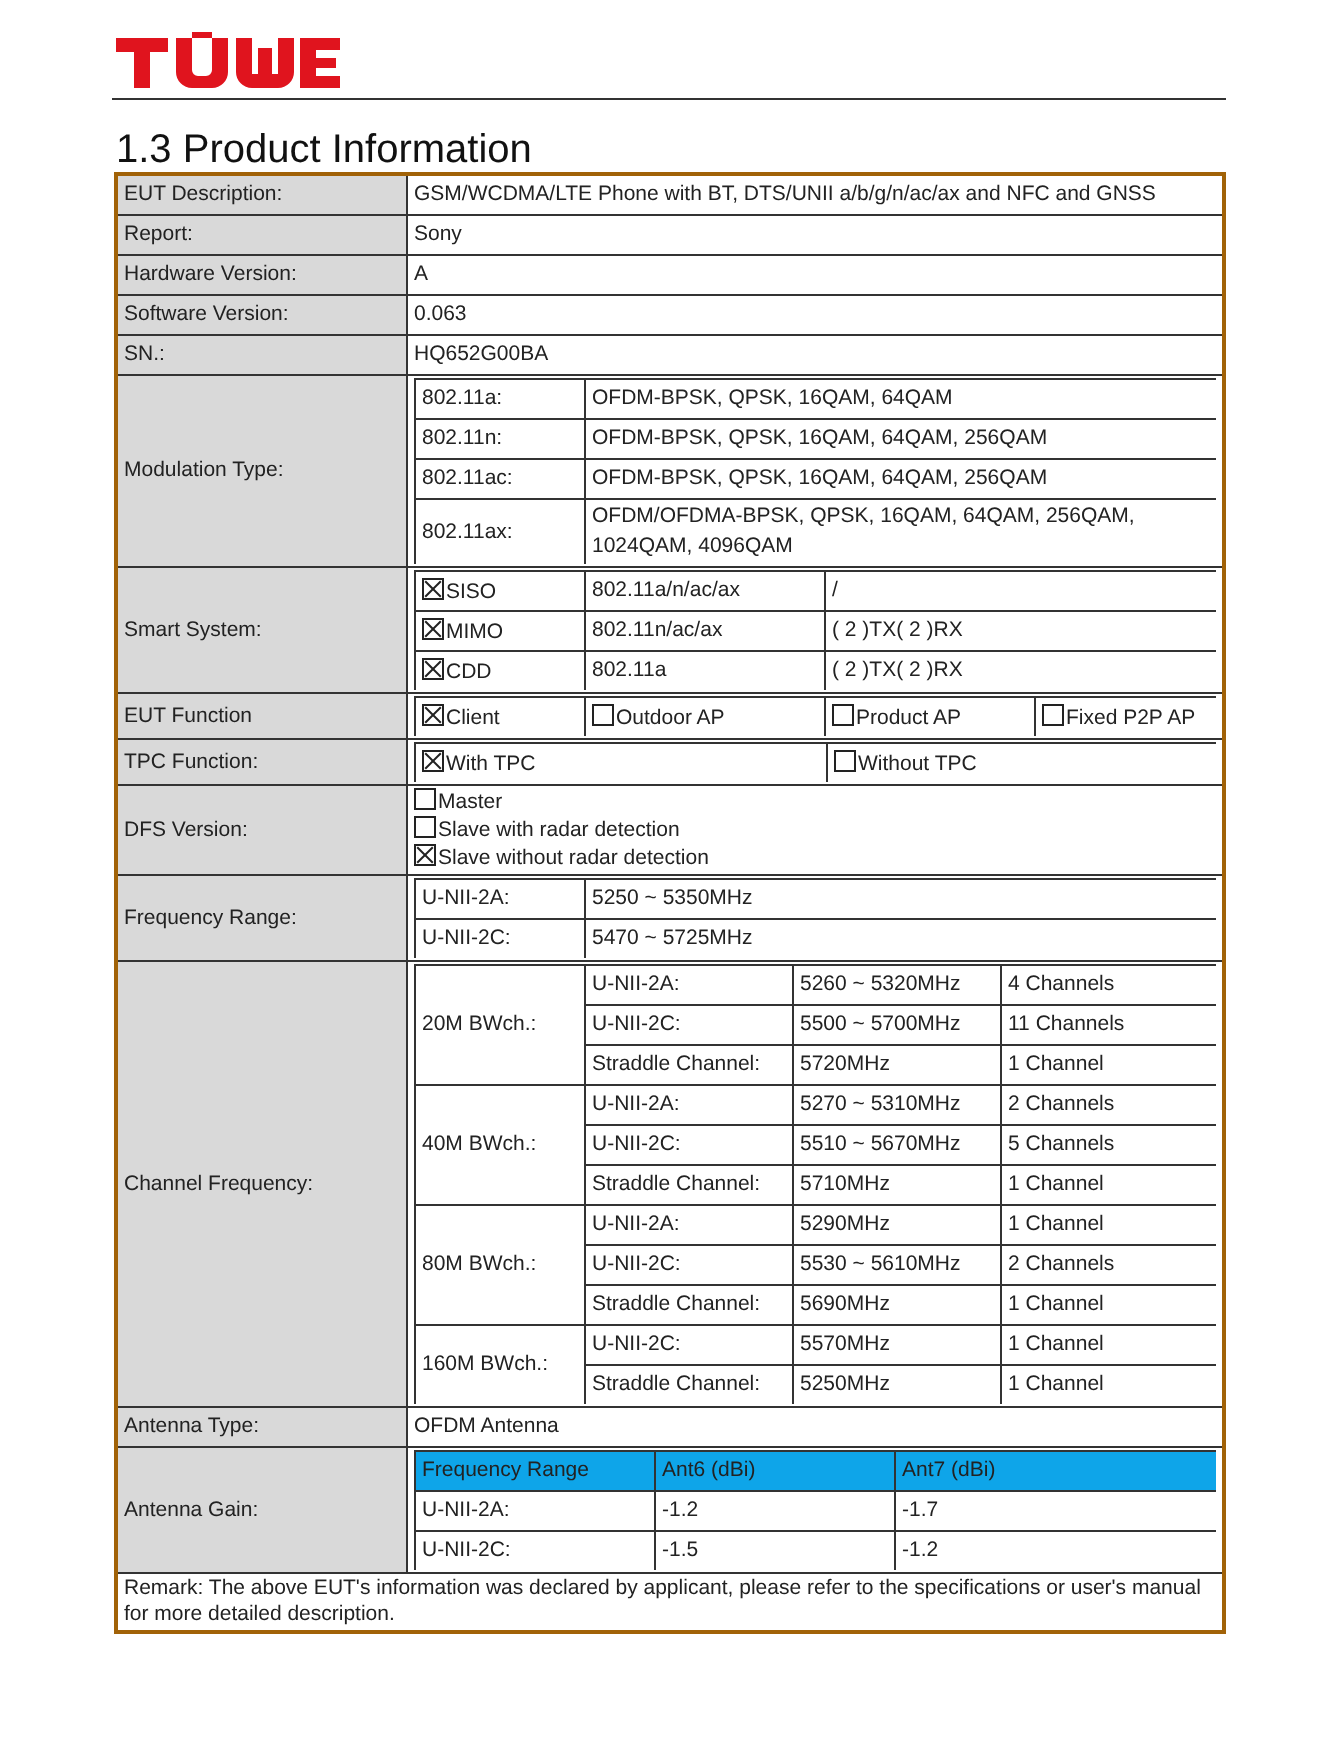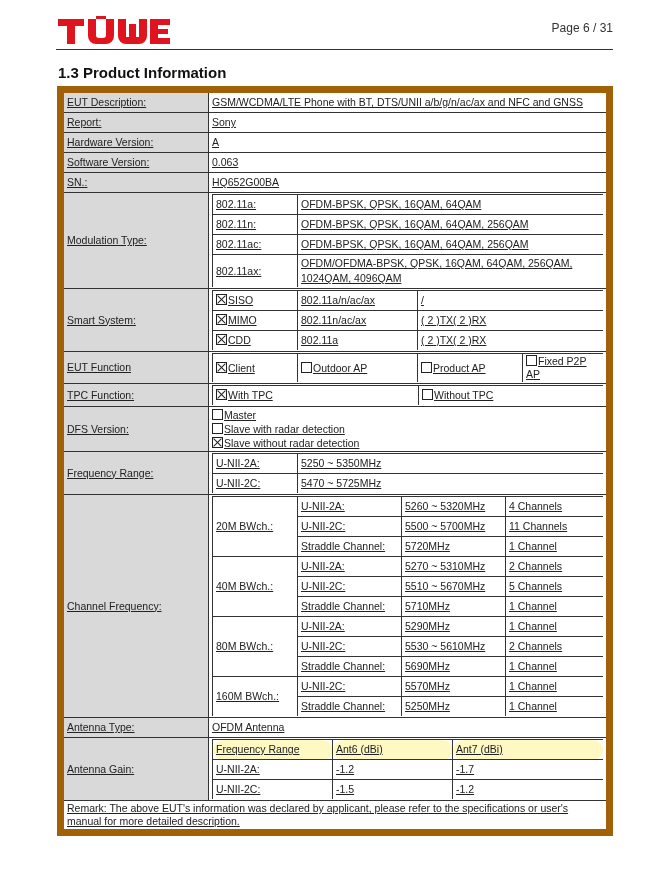--- a/index.html
+++ b/index.html
@@ -1,50 +1,49 @@
 <!DOCTYPE html>
 <html><head>
 <meta charset="utf-8">
 <style>
   html,body{margin:0;padding:0;background:#fff;}
   body{width:669px;height:879px;position:relative;font-family:"Liberation Sans",sans-serif;color:#222;overflow:hidden;}
   .logo{position:absolute;left:58px;top:16px;}
   .hdr-right{position:absolute;right:56px;top:21px;text-align:right;font-size:12px;line-height:14px;color:#333;}
   .hdr-line{position:absolute;left:56px;right:56px;top:49px;border-top:1px solid #333;}
-  .title{position:absolute;left:58px;top:64px;font-size:15px;font-weight:bold;color:#111;}
-  table.main{position:absolute;left:57px;top:86px;width:556px;border-collapse:collapse;border:7px solid #a16207;font-size:10.5px;text-decoration:underline;}
+  .title{position:absolute;left:58px;top:64px;font-size:20px;font-weight:normal;color:#111;}
+  table.main{position:absolute;left:57px;top:86px;width:556px;border-collapse:collapse;border:2px solid #a16207;font-size:10.5px;}
   table.main td{border:1px solid #333;padding:1px 3px;height:17px;vertical-align:middle;line-height:13px;}
   td.lbl{background:#d9d9d9;width:138px;}
   td.val{background:#fff;}
   .cb{display:inline-block;width:9px;height:9px;border:1px solid #222;vertical-align:-1px;margin-right:1px;position:relative;background:#fff;}
   .cb.on::before,.cb.on::after{content:"";position:absolute;left:4px;top:-1px;width:1px;height:11px;background:#222;}
   .cb.on::before{transform:rotate(45deg);} .cb.on::after{transform:rotate(-45deg);}
   .inner{width:100%;border-collapse:collapse;}
   .inner td{border:none;border-bottom:1px solid #333;border-right:1px solid #333;height:17px;padding:1px 3px;}
   .inner tr:last-child td{border-bottom:none;}
   .inner td:last-child{border-right:none;}
   td.nopad{padding:0;}
   td.remark{padding:4px 5px;line-height:15px;}
-  .gh td{background:#fef9c3;border-radius:10px;}
+  .gh td{background:#0ea5e9;}
 </style>
 </head>
 <body>
 
 <svg class="logo" width="112" height="30" viewBox="0 0 112 30">
   <g fill="#e0141e">
     <rect x="0" y="3" width="26" height="7"></rect>
       <rect x="9" y="3" width="8" height="25"></rect>
     <path d="M30 3h8v16a3 3 0 0 0 3 3h4a3 3 0 0 0 3-3V3h8v17a8 8 0 0 1-8 8H38a8 8 0 0 1-8-8z"></path>
     <rect x="38" y="0" width="10" height="3"></rect>
     <path d="M60 3h8v18h3V8h7v13h3V3h8v17a8 8 0 0 1-8 8H68a8 8 0 0 1-8-8z"></path>
     <path d="M92 3h20v6H100v4h10v5H100v4h12v6H92z"></path>
   </g>
 </svg>
 <div class="hdr-right">
-  <div>Page 6 / 31</div>
 </div>
 <div class="hdr-line"></div>
 <div class="title">1.3 Product Information</div>
 
 <table class="main">
   <tbody>
       <tr>
         <td class="lbl">EUT Description:</td>
         <td class="val" style="line-height:15px">GSM/WCDMA/LTE Phone with BT, DTS/UNII a/b/g/n/ac/ax and NFC and GNSS</td>
       </tr>

